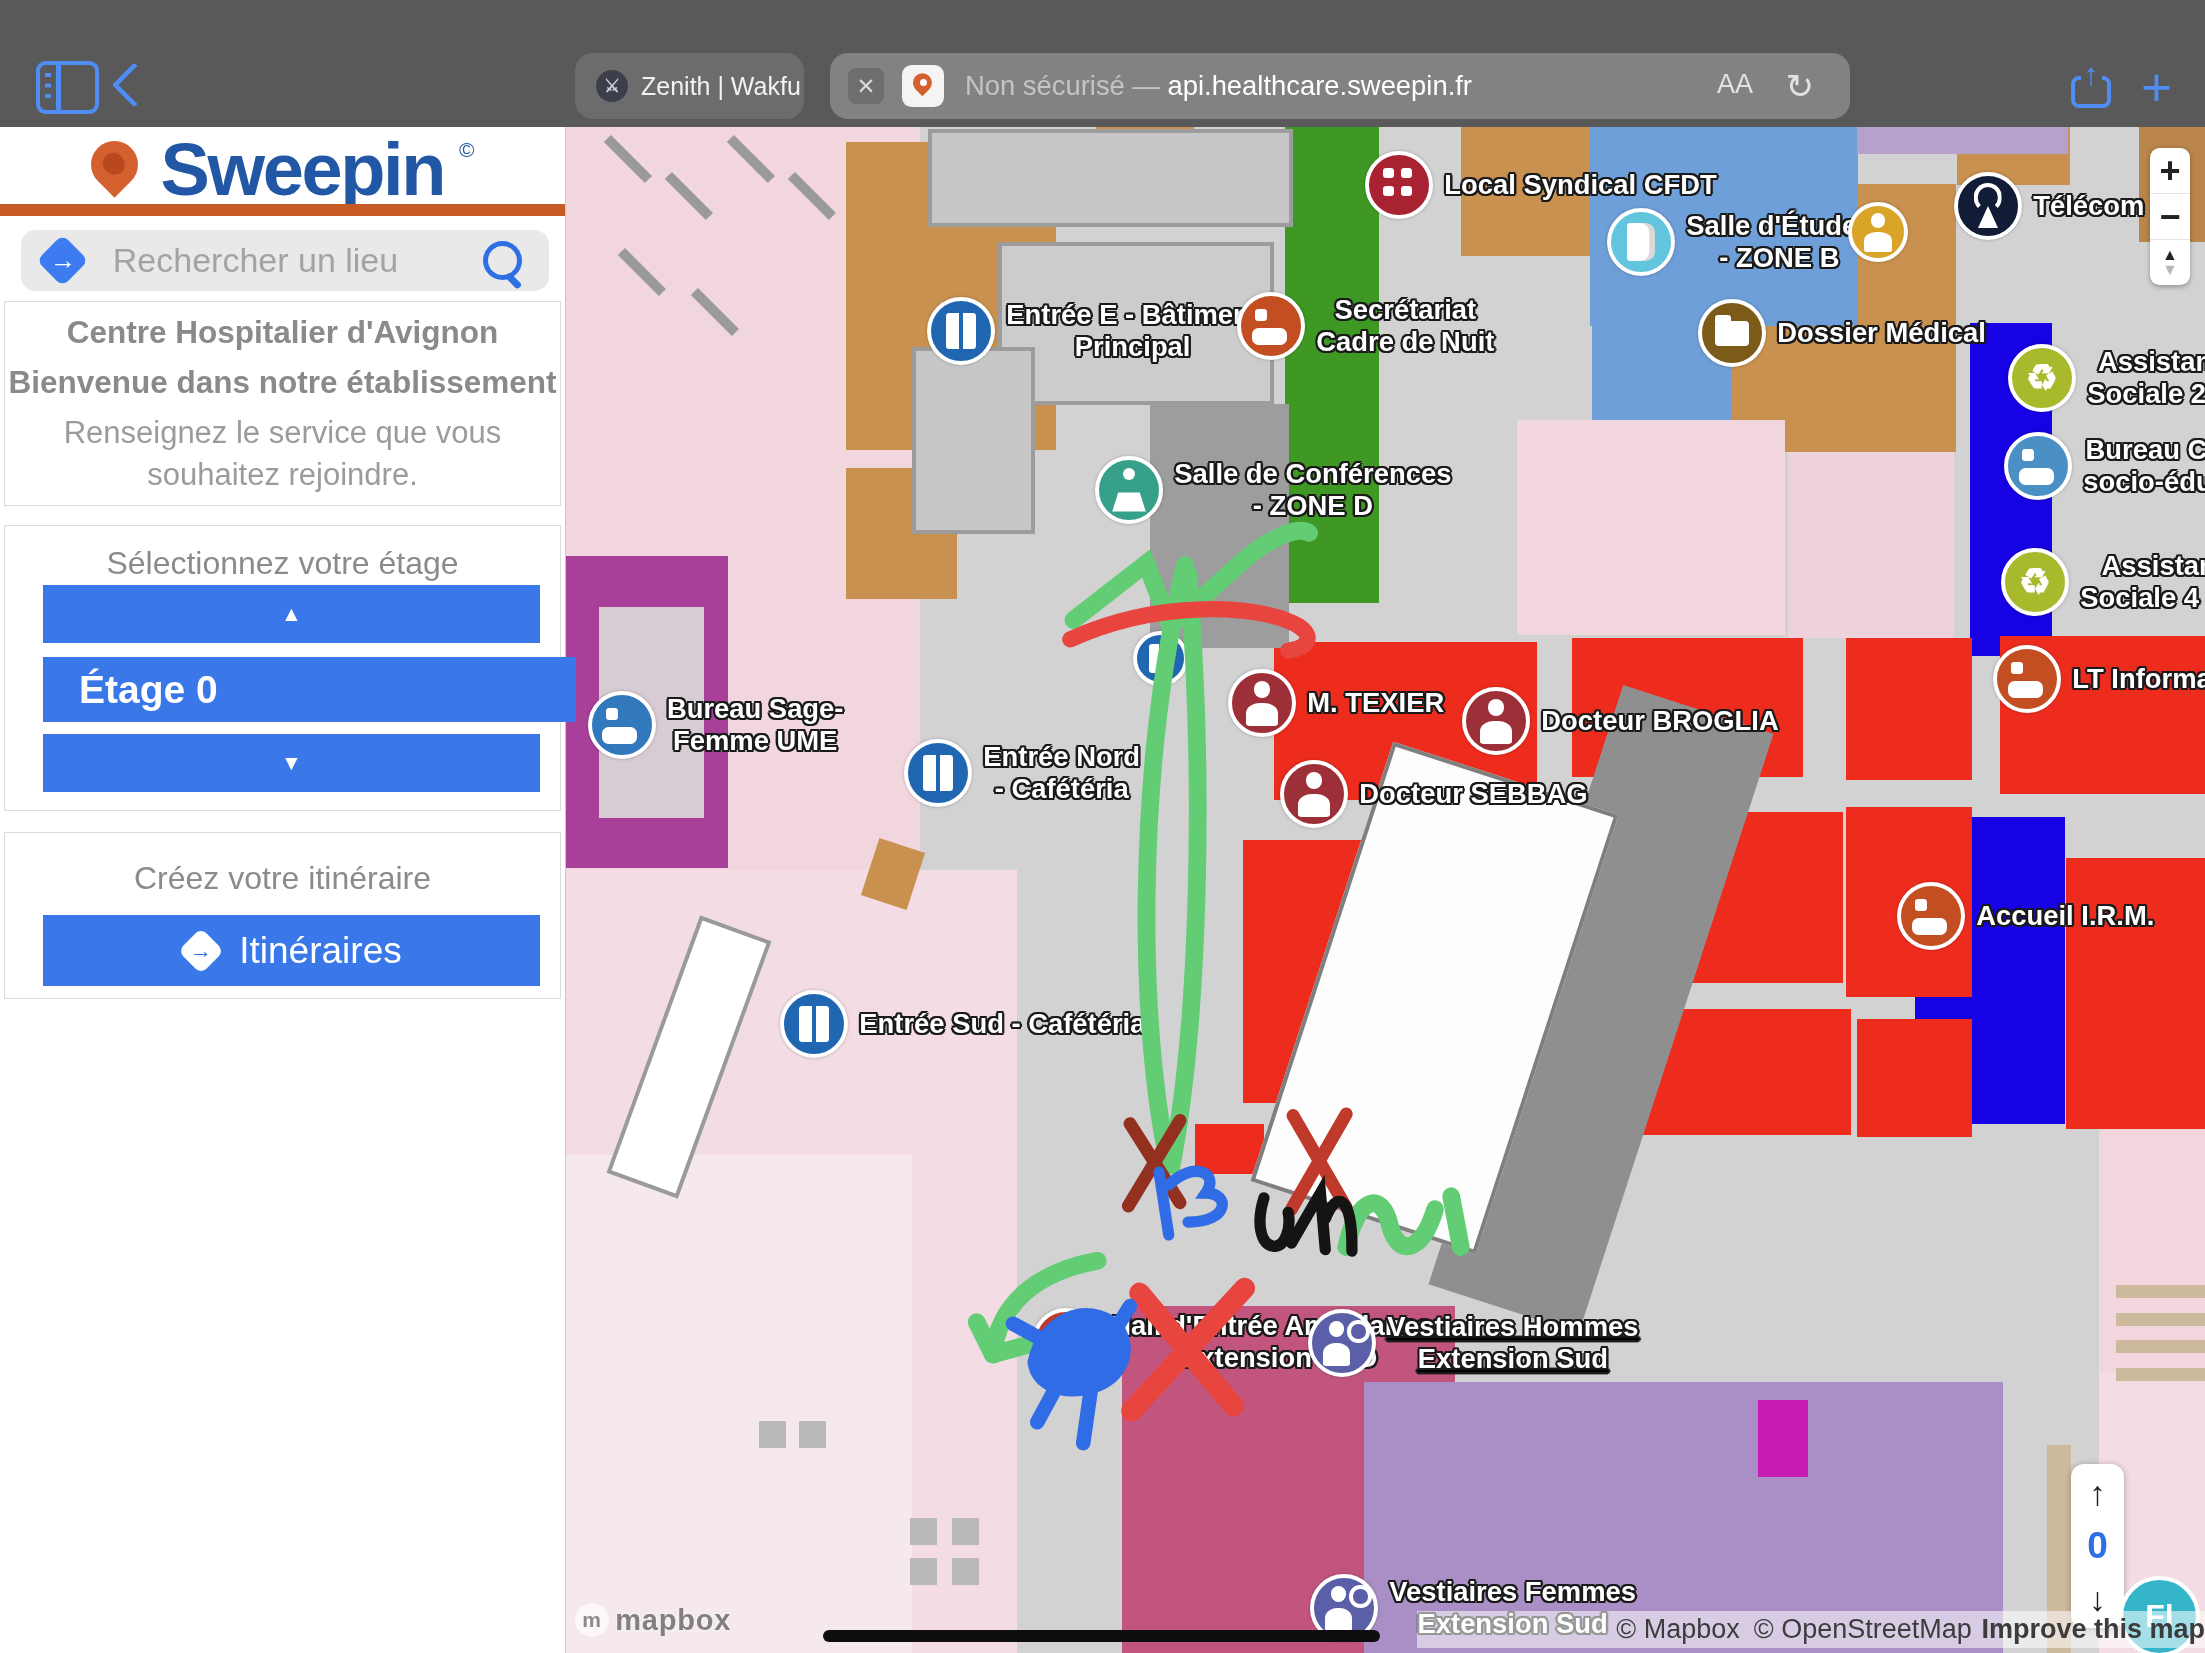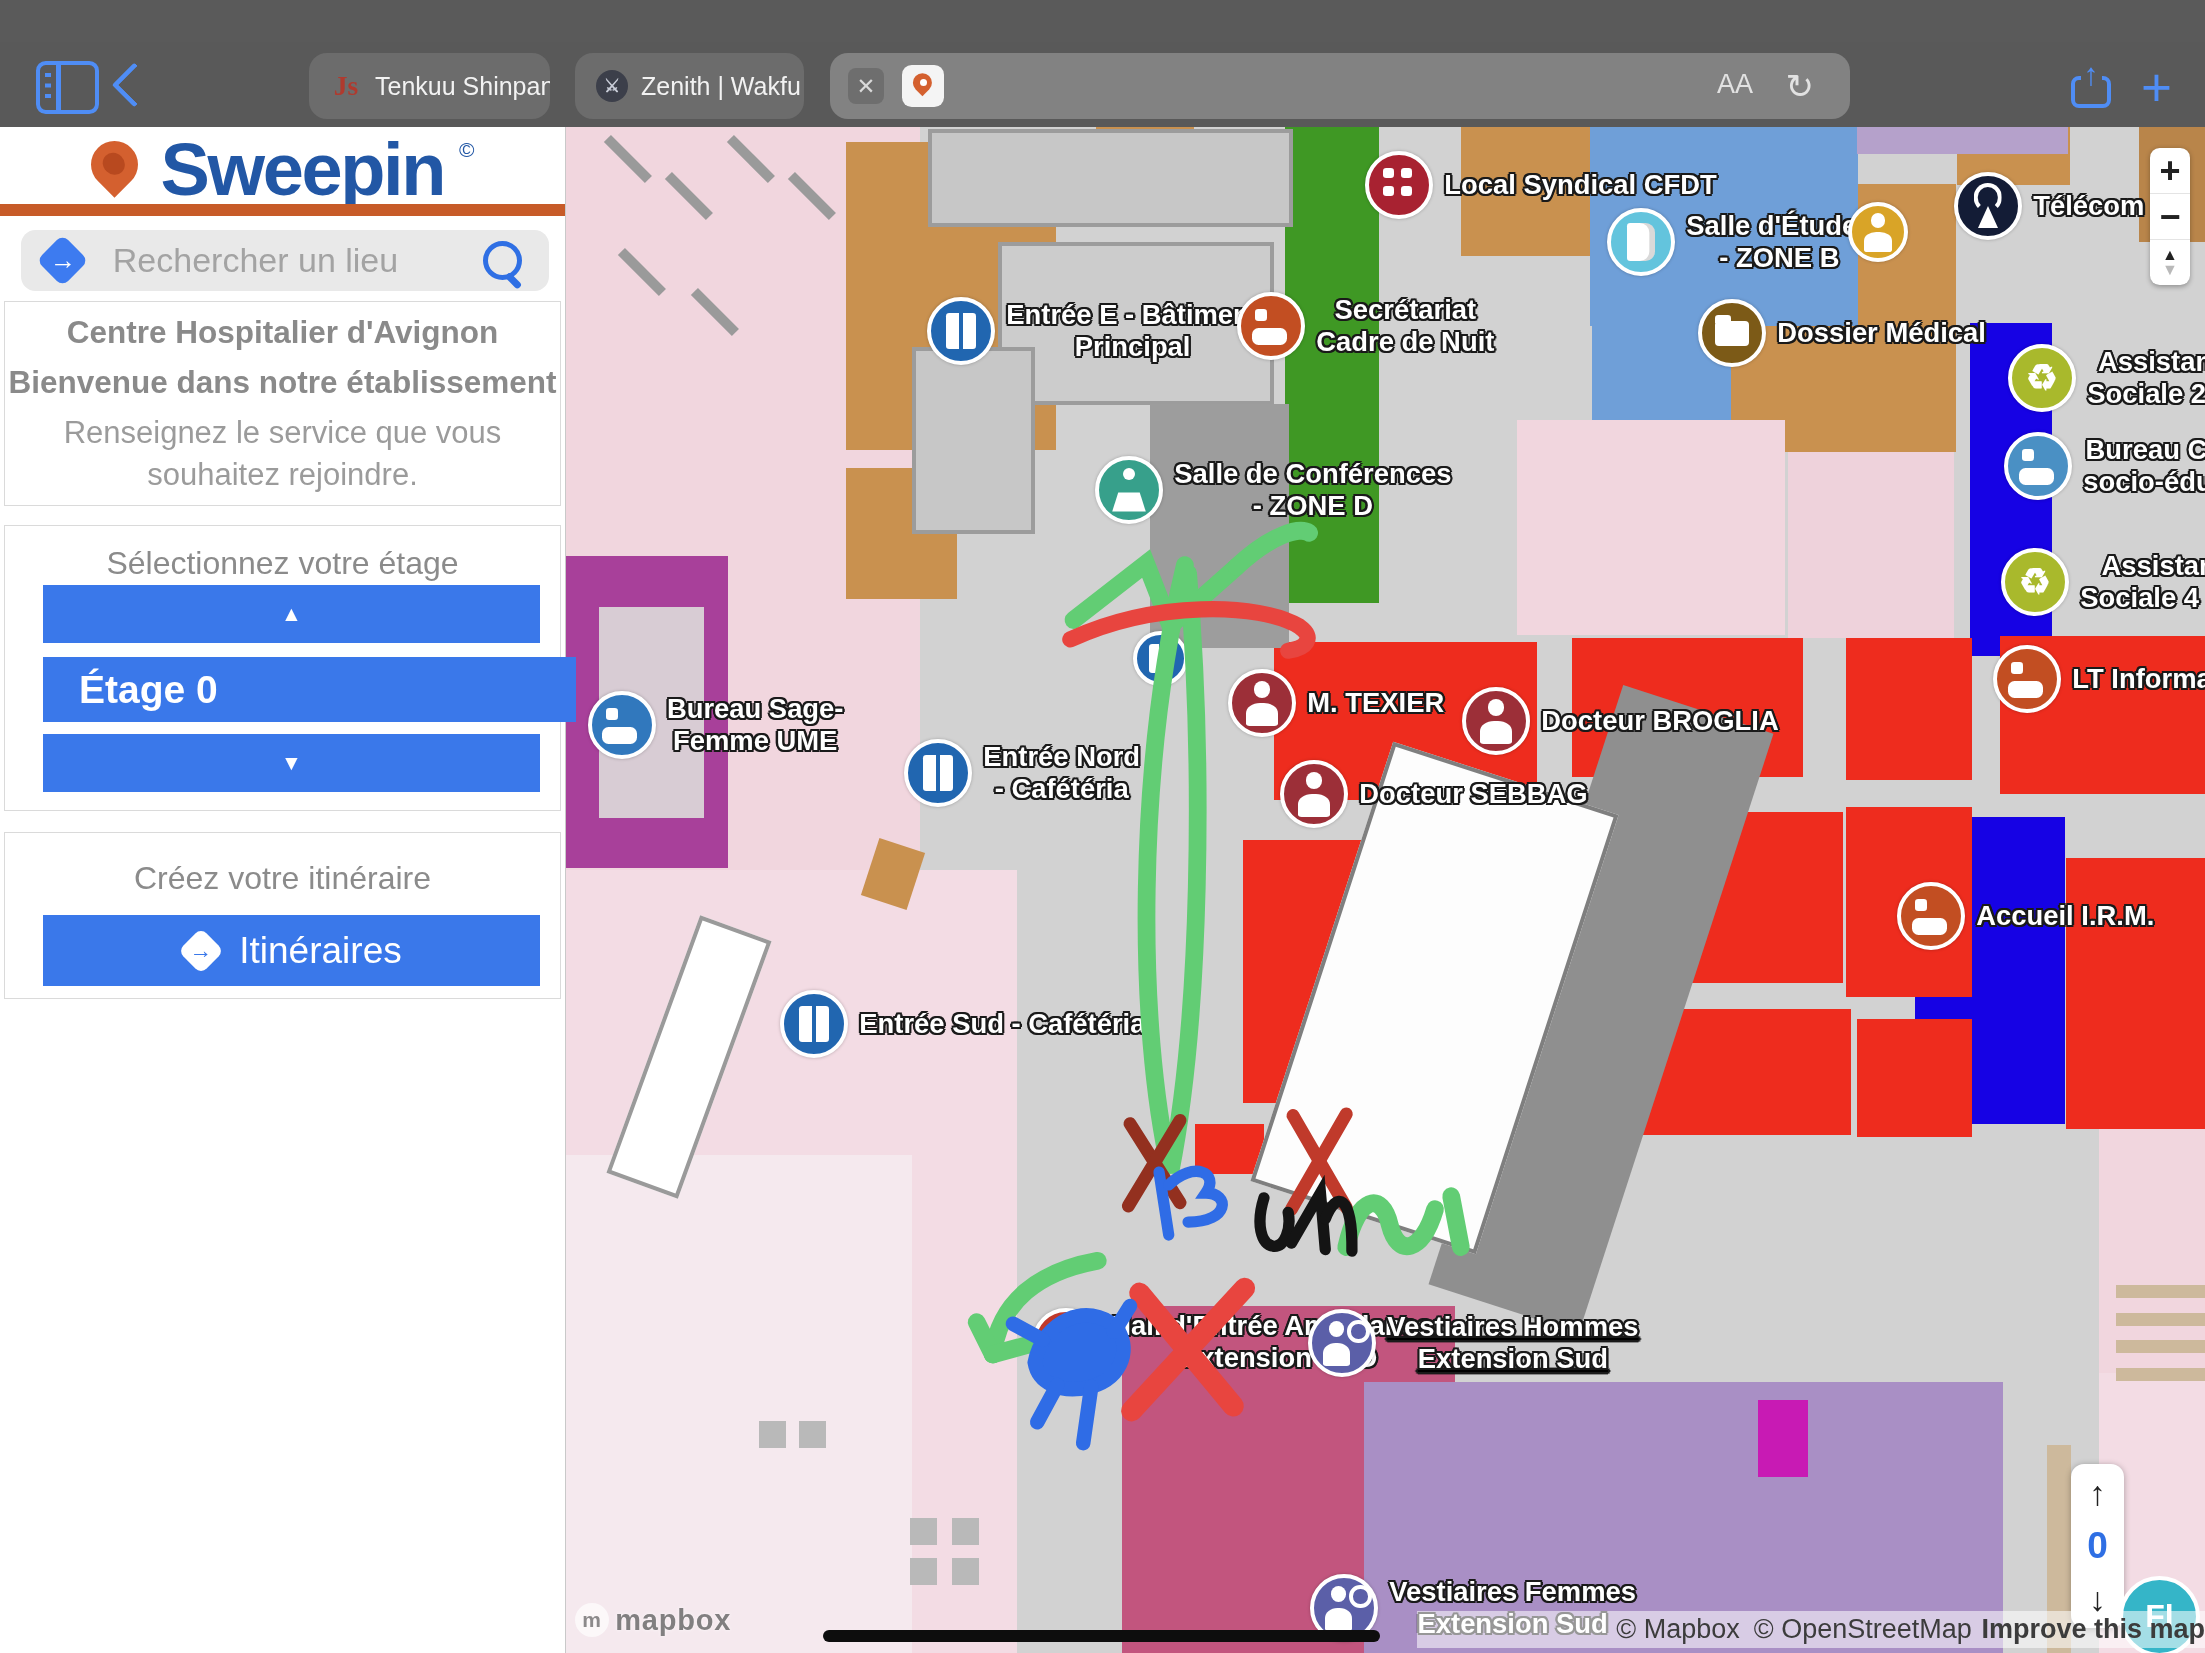--- a/index.html
+++ b/index.html
@@ -129,31 +129,30 @@
 </style>
 </head>
 <body>
 
 <div id="app">
 
 
   <div id="toolbar">
     <div id="sidebar-toggle"></div>
     <div id="back-chevron"></div>
-    <div class="tab" id="tab1">
-      <span class="fav fav-js">Js</span>
-      <span>Tenkuu Shinpan</span>
-    </div>
     <div class="tab" id="tab2">
       <span class="fav fav-zenith">⚔</span>
       <span>Zenith | Wakfu B</span>
     </div>
     <div id="urlbar">
       <span class="closebox">✕</span>
       <span class="sw-fav"></span>
+      <span id="urltext">
+        <span class="sec">Non sécurisé — </span><span class="host">api.healthcare.sweepin.fr</span>
+      </span>
       <span id="aa-btn">AA</span>
       <span id="reload-btn">↻</span>
     </div>
     <div id="share-btn">
       <span class="box"></span>
         <span class="gap"></span>
       <span class="arr">↑</span>
     </div>
     <div id="newtab-btn">+</div>
   </div>

